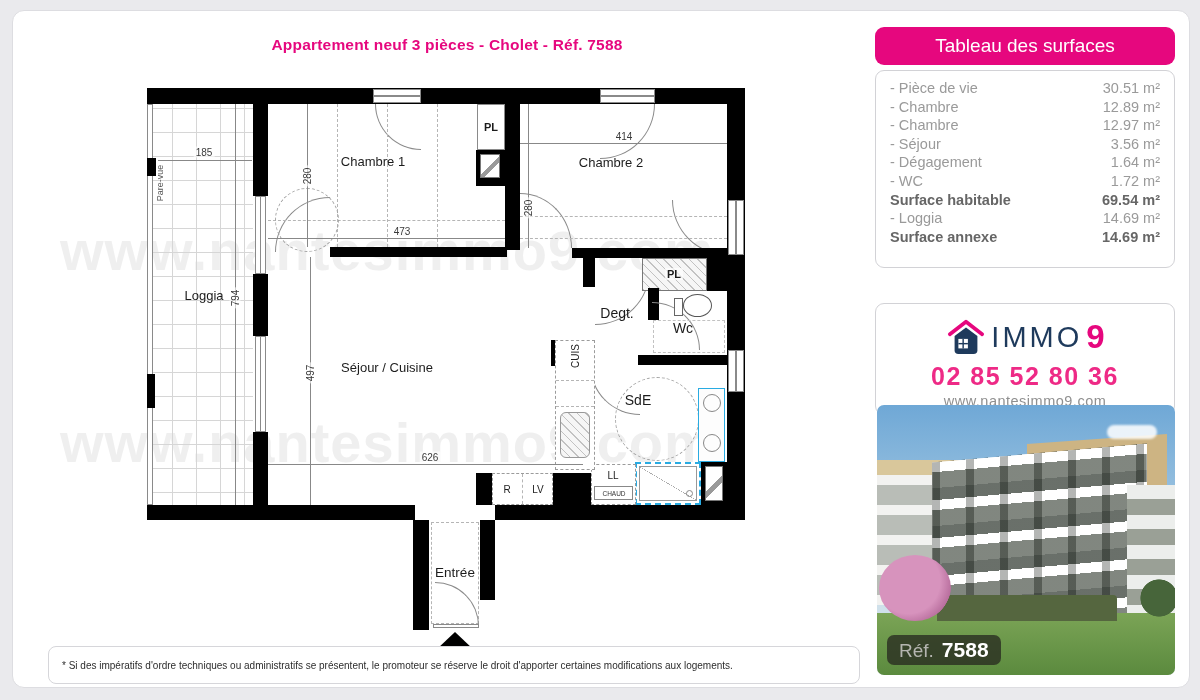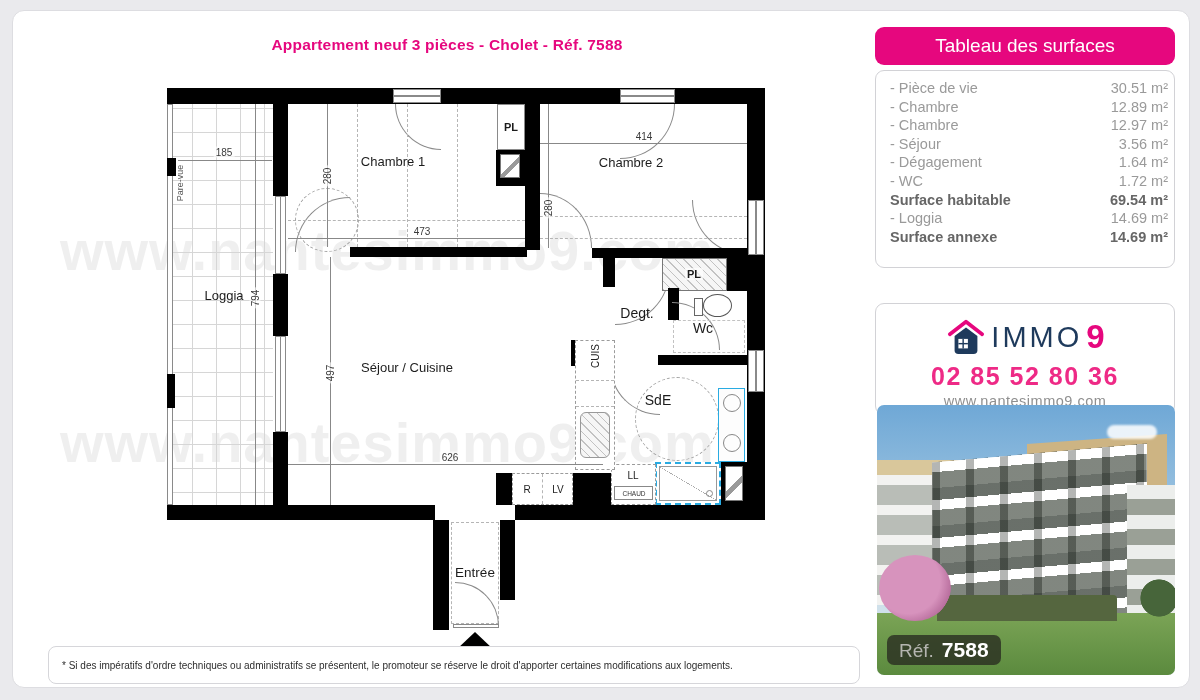--- a/index.html
+++ b/index.html
@@ -3,21 +3,21 @@
 <meta charset="utf-8">
 <style>
   html,body{margin:0;padding:0;}
   body{width:1200px;height:700px;background:#eaeaed;font-family:"Liberation Sans",sans-serif;position:relative;overflow:hidden;}
   .card{position:absolute;left:12px;top:10px;width:1176px;height:676px;background:#ffffff;border:1px solid #dddde1;border-radius:12px;}
   
   .plan-title{position:absolute;left:147px;top:36px;width:600px;text-align:center;font-size:15.5px;font-weight:bold;letter-spacing:.2px;}
   
   .wm{position:absolute;font-size:56px;font-weight:bold;color:rgba(130,130,130,0.13);white-space:nowrap;letter-spacing:1px;pointer-events:none;}
   
-  #plan{position:absolute;left:147px;top:88px;width:600px;height:562px;margin-left:20px;}
+  #plan{position:absolute;left:147px;top:88px;width:600px;height:562px;}
   .wall{position:absolute;background:#000;}
   .win-h{position:absolute;background:linear-gradient(to bottom,#fff 40%,#8a8a8a 40%,#8a8a8a 58%,#fff 58%);border:1px solid #8a8a8a;box-sizing:border-box;}
   .win-v{position:absolute;background:linear-gradient(to right,#fff 40%,#8a8a8a 40%,#8a8a8a 58%,#fff 58%);border:1px solid #8a8a8a;box-sizing:border-box;}
   .arc{position:absolute;box-sizing:border-box;border:0 solid #8a8a8a;}
   .dashbox{position:absolute;border:1px dashed #9b9b9b;box-sizing:border-box;background:transparent;}
   .dashline-h{position:absolute;border-top:1px dashed #b5b5b5;height:0;}
   .dashline-v{position:absolute;border-left:1px dashed #b5b5b5;width:0;}
   .dashcircle{position:absolute;border:1px dashed #a3a3a3;border-radius:50%;box-sizing:border-box;}
   .lbl{position:absolute;transform:translate(-50%,-50%);font-size:13px;color:#1c1c1c;white-space:nowrap;}
   .lbl.sm{font-size:9px;color:#333;}
@@ -27,21 +27,21 @@
   .dimtxt{position:absolute;transform:translate(-50%,-50%);font-size:10px;color:#3a3a3a;background:rgba(255,255,255,.6);padding:0 2px;white-space:nowrap;}
   .dimtxt.vert{transform:translate(-50%,-50%) rotate(-90deg);}
   .hatch{background:repeating-linear-gradient(45deg,#c2c2c2 0 1px,#f6f6f6 1px 6px);}
   .tile{position:absolute;background-image:linear-gradient(#d6d6d6 1px,transparent 1px),linear-gradient(90deg,#d6d6d6 1px,transparent 1px);background-size:24px 24px;background-position:-4px 4px;}
   .wedge{position:absolute;background:linear-gradient(135deg,#fff 49%,#9a9a9a 49%,#9a9a9a 64%,#fff 64%);border:1px solid #777;box-sizing:border-box;}
   .tri-up{position:absolute;width:0;height:0;border-left:18px solid transparent;border-right:18px solid transparent;border-bottom:17px solid #000;}
   .fix{position:absolute;box-sizing:border-box;}
   
   .tbl-header{position:absolute;left:875px;top:27px;width:300px;height:38px;border-radius:9px;display:flex;align-items:center;justify-content:center;color:#fff;font-size:19px;}
   .panel{position:absolute;background:#fff;border:1px solid #d2d2d6;border-radius:9px;box-sizing:border-box;}
-  .surf-panel{left:875px;top:70px;width:300px;height:198px;padding:8px 6px 6px 14px;}
+  .surf-panel{left:875px;top:70px;width:300px;height:198px;padding:8px 14px 6px 14px;}
   .srow{display:flex;font-size:14.5px;line-height:18.6px;color:#9a9a9a;}
   .srow .slabel{flex:1;text-align:left;}
   .srow .sval{text-align:right;}
   .srow.bold{color:#666;font-weight:bold;}
   .agency-panel{left:875px;top:282px;width:300px;height:112px;text-align:center;margin-top:21px;}
   .logo-row{margin-top:14px;display:flex;align-items:center;justify-content:center;gap:4px;}
   .logo-immo{font-size:29px;color:#1e3a5c;letter-spacing:3px;}
   .logo-9{font-size:33px;color:#e6077e;font-weight:bold;}
   .phone{margin-top:6px;font-size:25px;font-weight:bold;color:#ee2a86;letter-spacing:1.5px;}
   .website{margin-top:2px;font-size:14.5px;color:#8f8f8f;letter-spacing:.5px;}

